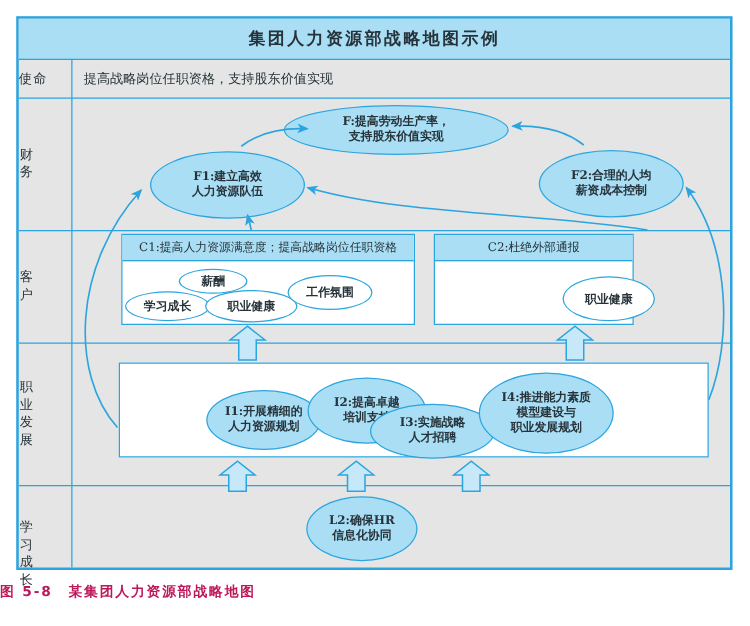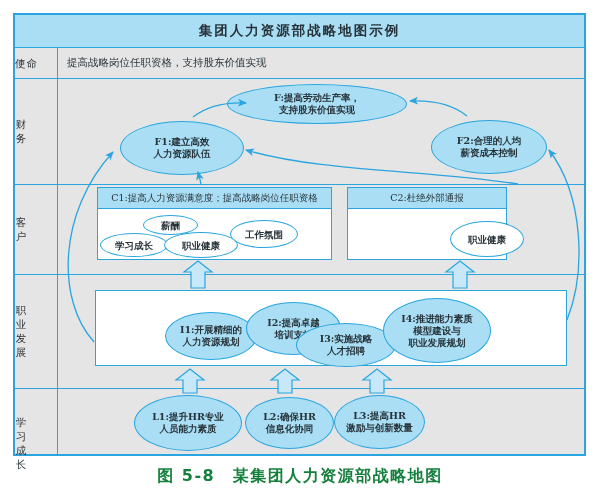--- a/index.html
+++ b/index.html
@@ -43,22 +43,22 @@
   .white{background:#ffffff;font-size:9.5px;line-height:11px;}
   .groupbox{
     position:absolute;border:1.5px solid var(--line);box-sizing:border-box;background:#fff;
   }
   .groupheader{
     height:21px;background:var(--fill);border-bottom:1.5px solid var(--line);box-sizing:border-box;
     display:flex;align-items:center;justify-content:center;
     font-size:9.5px;font-weight:normal;white-space:nowrap;
   }
   .caption{
-    position:absolute;left:0;top:466px;width:100%;text-align:center;
-    font-size:16px;font-weight:bold;color:#15803d;letter-spacing:1.5px;
+    position:absolute;left:0;top:466px;width:100%;
+    font-size:11px;font-weight:bold;color:#be185d;letter-spacing:1.5px;
     font-family:"DejaVu Sans","Liberation Sans",sans-serif;
   }
   svg.overlay{position:absolute;left:0;top:0;width:600px;height:501px;pointer-events:none;}
 </style>
 </head>
 <body>
 
 <div class="page">
 
   <div class="outer">
@@ -115,26 +115,22 @@
 人力资源规划</div>
       <div class="ellipse blue" style="left:150px;top:11px;width:95px;height:53px">I2:提高卓越
 培训支持</div>
       <div class="ellipse blue" style="left:200px;top:32px;width:100px;height:44px">I3:实施战略
 人才招聘</div>
       <div class="ellipse blue" style="left:287px;top:7px;width:108px;height:65px">I4:推进能力素质
 模型建设与
 职业发展规划</div>
     </div>
 
-    <div class="ellipse blue" style="left:119px;top:380px;width:108px;height:56px">L1:提升HR专业
-人员能力素质</div>
     <div class="ellipse blue" style="left:230px;top:382px;width:89px;height:52px">L2:确保HR
 信息化协同</div>
-    <div class="ellipse blue" style="left:319px;top:380px;width:91px;height:54px">L3:提高HR
-激励与创新数量</div>
   </div>
 
   <svg class="overlay" viewBox="0 0 600 501">
     <defs>
       <marker id="ah" markerWidth="9" markerHeight="8" refX="6.2" refY="3" orient="auto">
         <path d="M0,0 L7,3 L0,6 L1.8,3 Z" fill="#2AA5DF"></path>
       </marker>
     </defs>
 
     <path d="M 191,288 L 191,272 L 184,272 L 198,261 L 212,272 L 205,272 L 205,288 Z" fill="#C6E8F8" stroke="#2AA5DF" stroke-width="1.2"></path>

